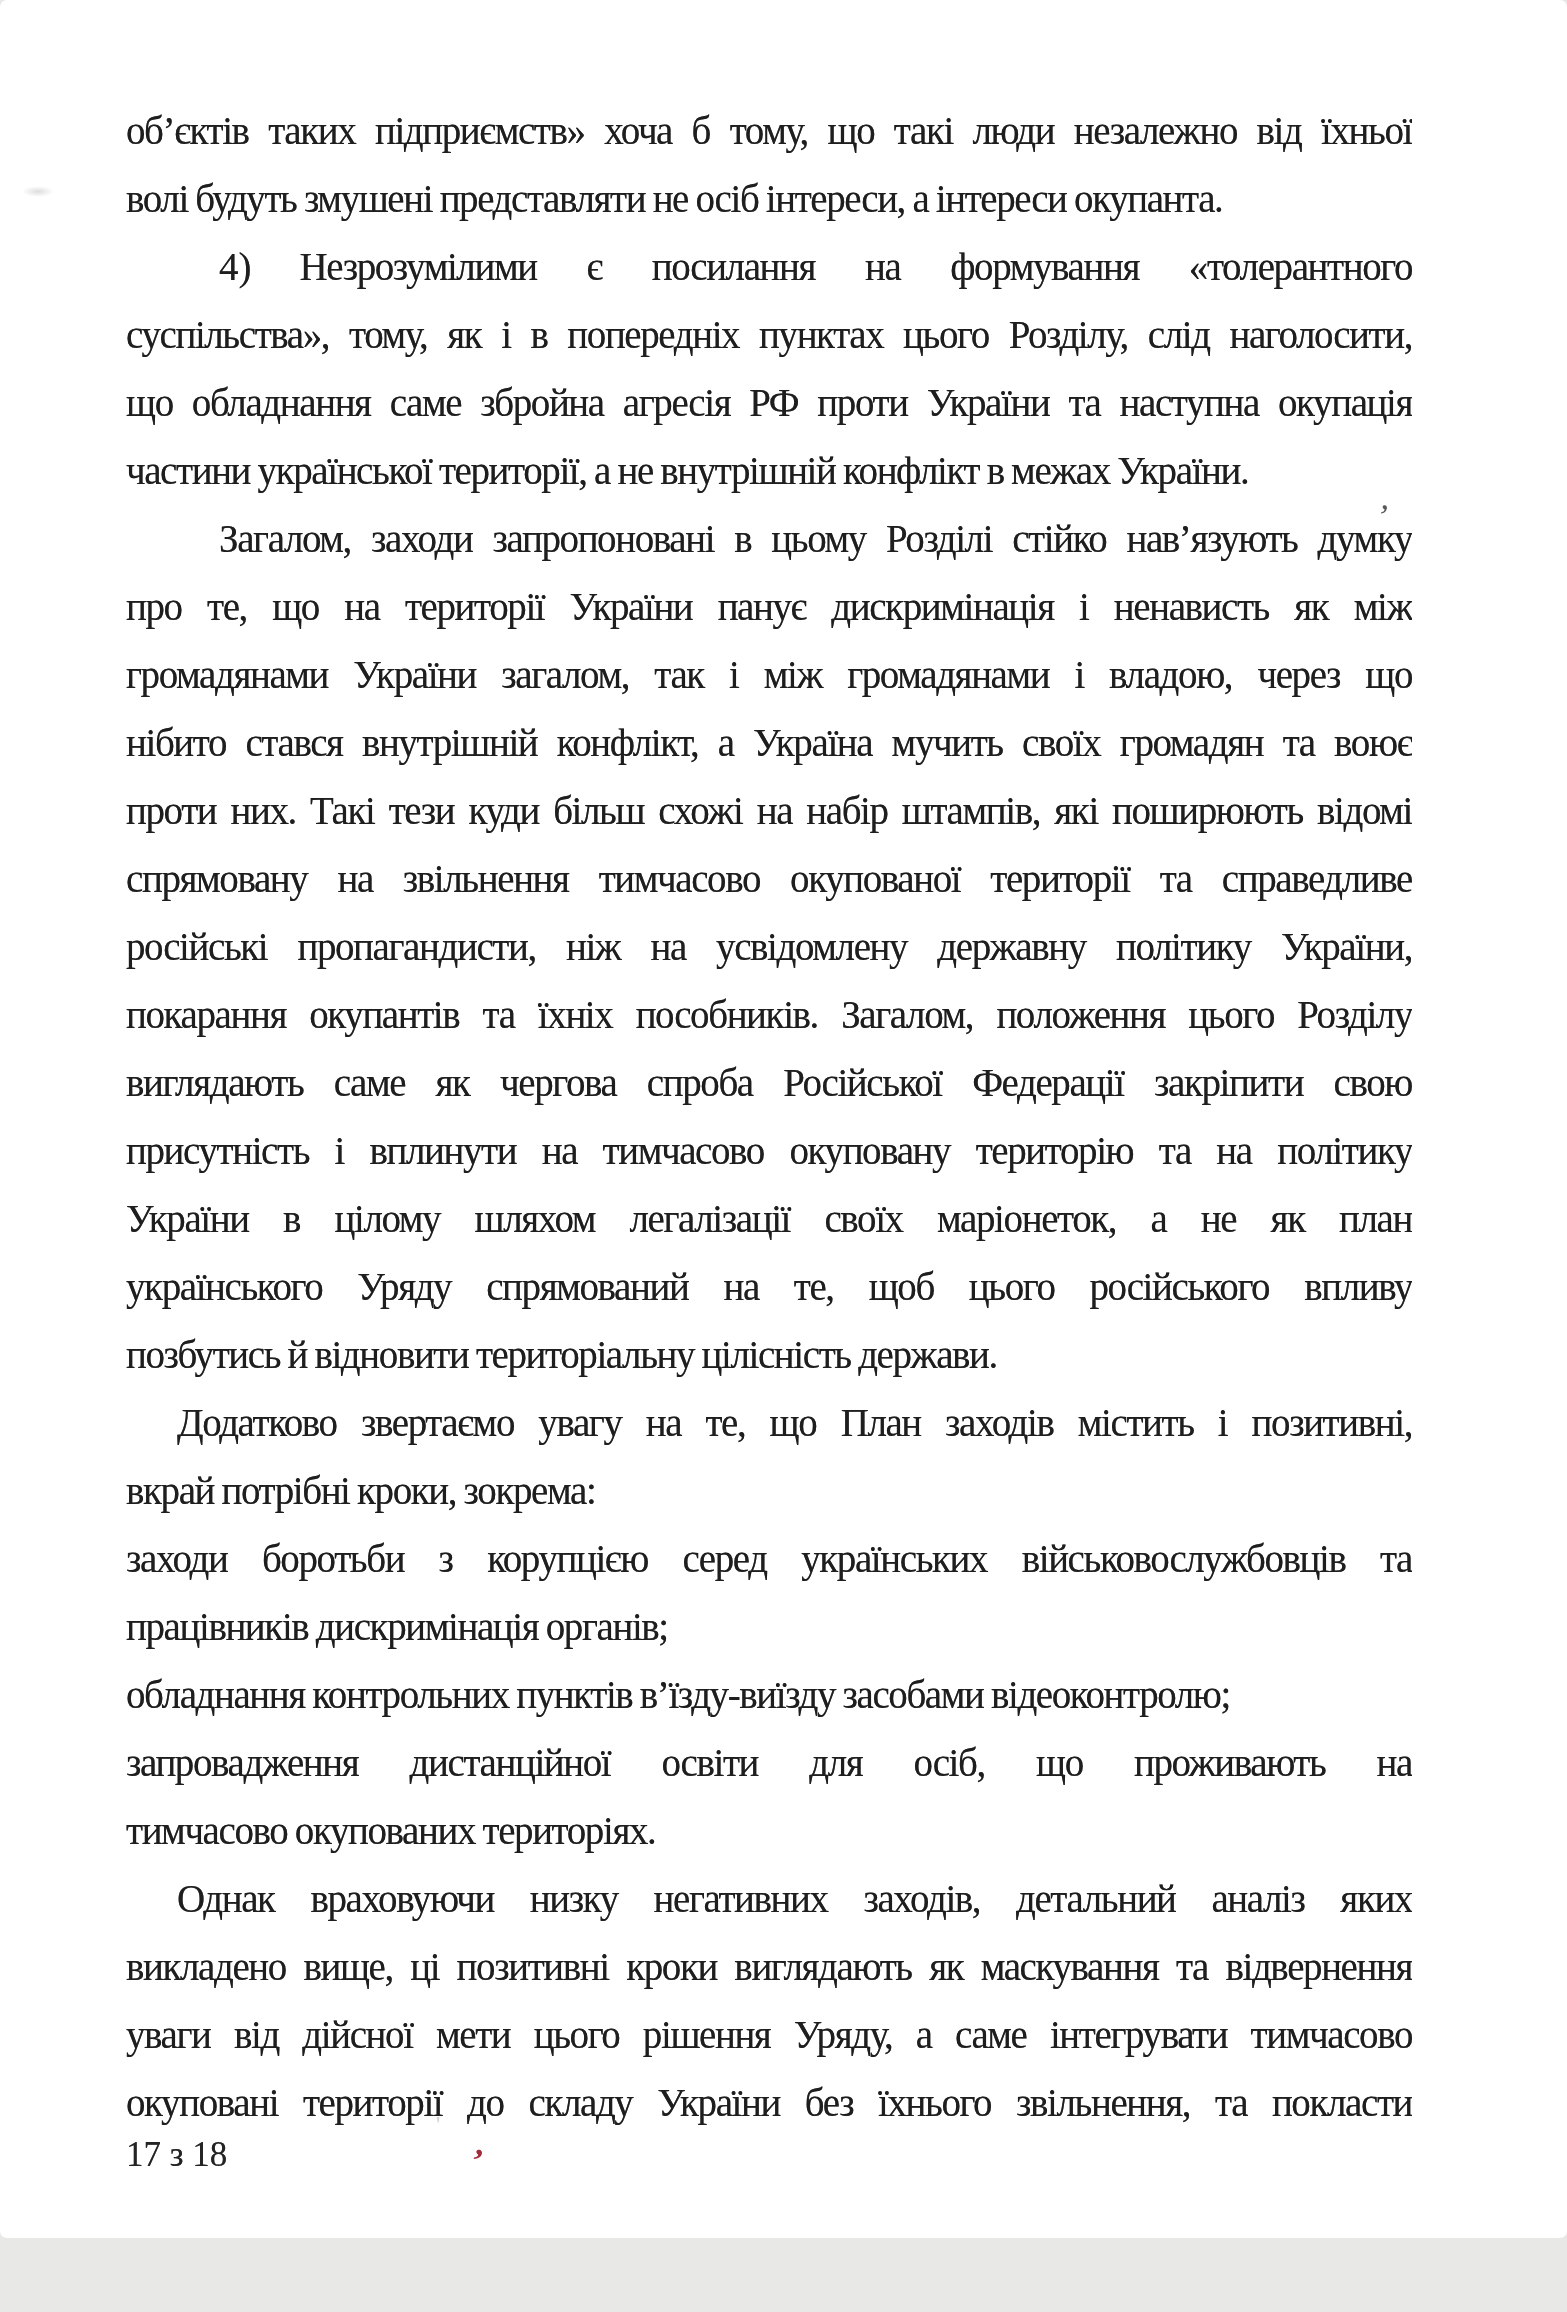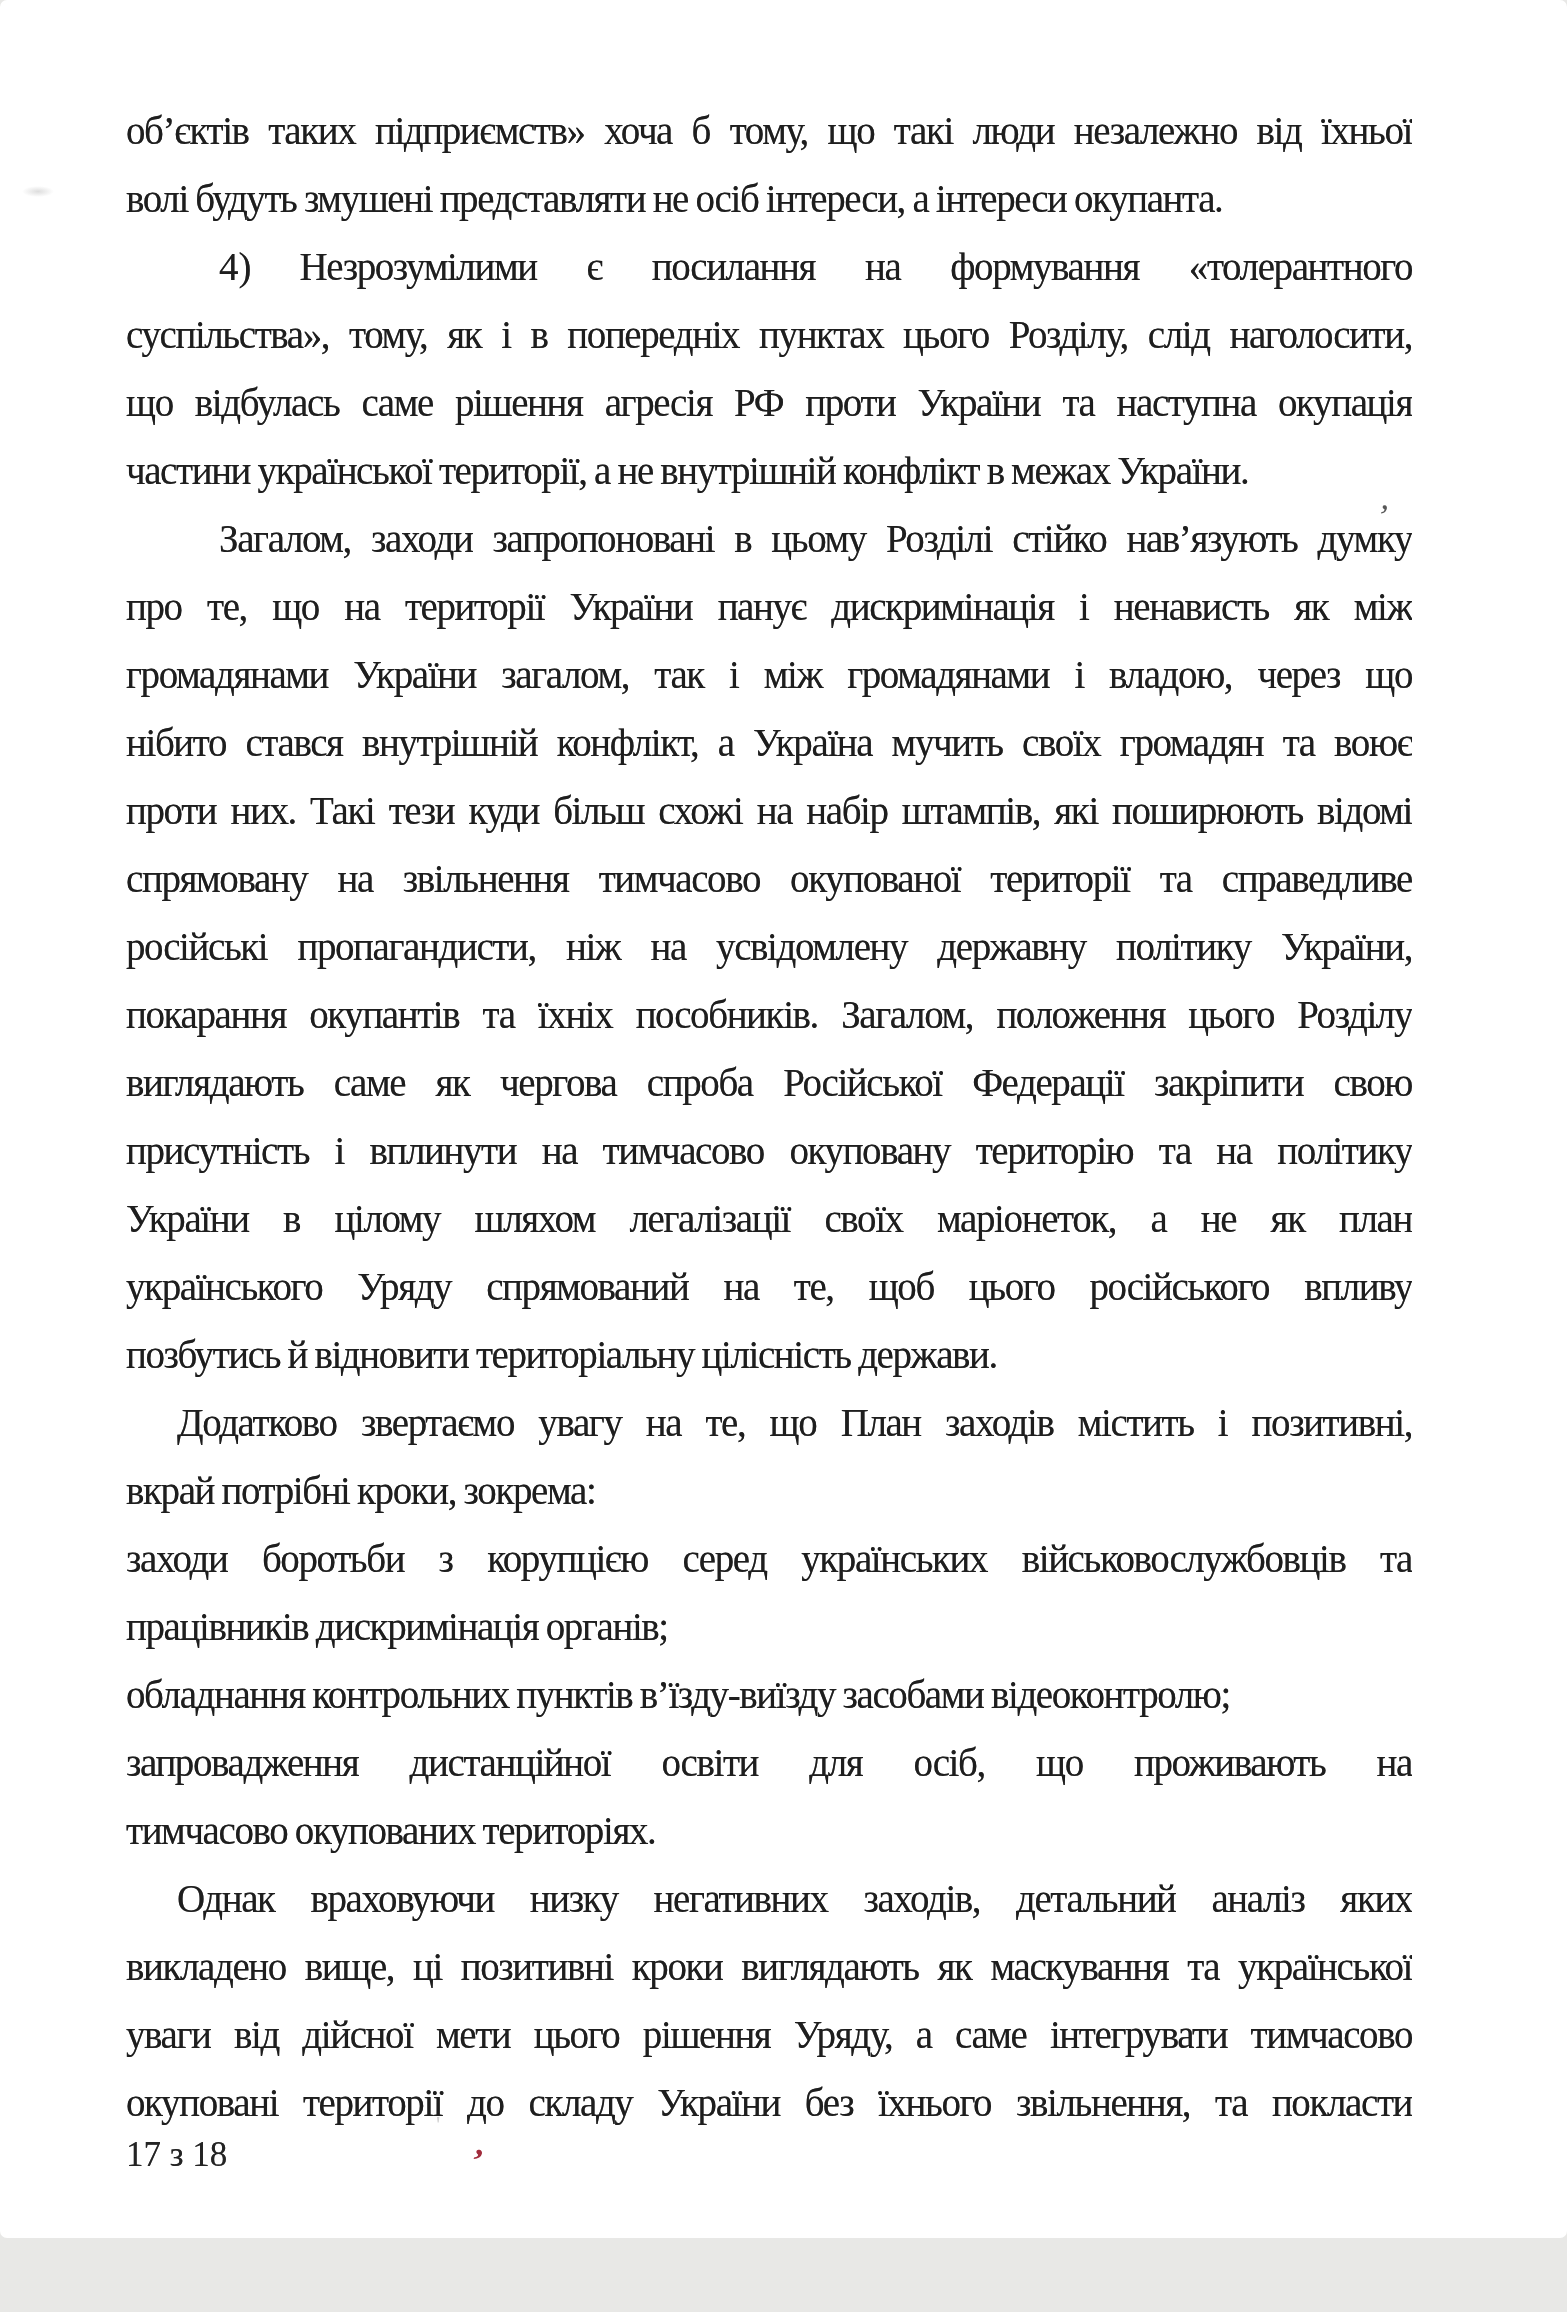--- a/index.html
+++ b/index.html
@@ -100,21 +100,21 @@
 </head>
 <body>
 
 <div class="page">
   <div class="artifact smudge"></div>
   <div class="text-block">
       <div class="line"><span>об’єктів таких підприємств» хоча б тому, що такі люди незалежно від їхньої</span></div>
       <div class="line no-just"><span>волі будуть змушені представляти не осіб інтереси, а інтереси окупанта.</span></div>
       <div class="line ind-lg"><span class="num-marker">4)</span><span class="tab-gap"></span><span>Незрозумілими є посилання на формування «толерантного</span></div>
       <div class="line"><span>суспільства», тому, як і в попередніх пунктах цього Розділу, слід наголосити,</span></div>
-      <div class="line"><span>що відбулась саме рішення агресія РФ проти України та наступна окупація</span></div>
+      <div class="line"><span>що обладнання саме збройна агресія РФ проти України та наступна окупація</span></div>
       <div class="line no-just"><span>частини української території, а не внутрішній конфлікт в межах України.</span></div>
       <div class="line ind-lg"><span>Загалом, заходи запропоновані в цьому Розділі стійко нав’язують думку</span></div>
       <div class="line"><span>про те, що на території України панує дискримінація і ненависть як між</span></div>
       <div class="line"><span>громадянами України загалом, так і між громадянами і владою, через що</span></div>
       <div class="line"><span>нібито стався внутрішній конфлікт, а Україна мучить своїх громадян та воює</span></div>
       <div class="line"><span>проти них. Такі тези куди більш схожі на набір штампів, які поширюють відомі</span></div>
       <div class="line"><span>спрямовану на звільнення тимчасово окупованої території та справедливе</span></div>
       <div class="line"><span>російські пропагандисти, ніж на усвідомлену державну політику України,</span></div>
       <div class="line"><span>покарання окупантів та їхніх пособників. Загалом, положення цього Розділу</span></div>
       <div class="line"><span>виглядають саме як чергова спроба Російської Федерації закріпити свою</span></div>
@@ -123,21 +123,21 @@
       <div class="line"><span>українського Уряду спрямований на те, щоб цього російського впливу</span></div>
       <div class="line no-just"><span>позбутись й відновити територіальну цілісність держави.</span></div>
       <div class="line ind-sm"><span>Додатково звертаємо увагу на те, що План заходів містить і позитивні,</span></div>
       <div class="line no-just"><span>вкрай потрібні кроки, зокрема:</span></div>
       <div class="line bullet"><span>заходи боротьби з корупцією серед українських військовослужбовців та</span></div>
       <div class="line no-just bullet"><span>працівників дискримінація органів;</span></div>
       <div class="line no-just bullet"><span>обладнання контрольних пунктів в’їзду-виїзду засобами відеоконтролю;</span></div>
       <div class="line bullet"><span>запровадження дистанційної освіти для осіб, що проживають на</span></div>
       <div class="line no-just bullet"><span>тимчасово окупованих територіях.</span></div>
       <div class="line ind-sm"><span>Однак враховуючи низку негативних заходів, детальний аналіз яких</span></div>
-      <div class="line"><span>викладено вище, ці позитивні кроки виглядають як маскування та української</span></div>
+      <div class="line"><span>викладено вище, ці позитивні кроки виглядають як маскування та відвернення</span></div>
       <div class="line"><span>уваги від дійсної мети цього рішення Уряду, а саме інтегрувати тимчасово</span></div>
       <div class="line"><span>окуповані території до складу України без їхнього звільнення, та покласти</span></div>
     </div>
   <span class="artifact stray-comma">,</span>
   <span class="artifact faint-tick">'</span>
   <span class="artifact red-mark">,</span>
   <div class="page-footer">17 з 18</div>
 </div>
 
 

